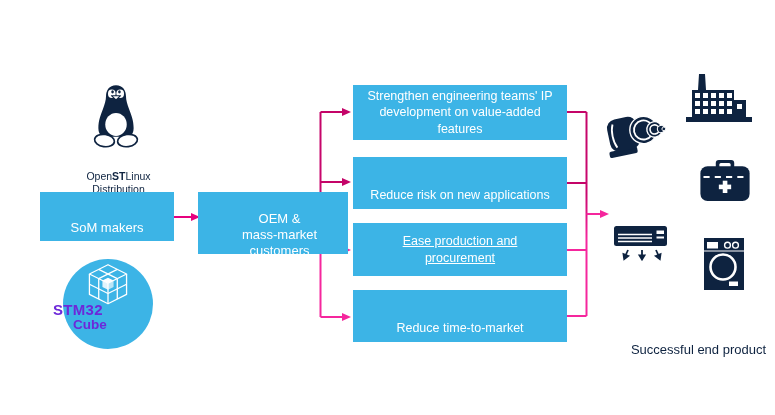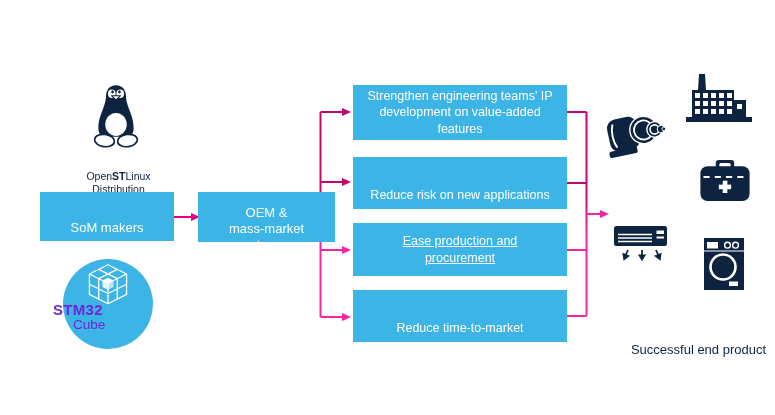--- a/index.html
+++ b/index.html
@@ -12,41 +12,41 @@
   #connectors{position:absolute;left:0;top:0;z-index:0;}
 
   
   .bluebox{
     position:absolute;z-index:1;background:#3cb4e6;color:#ffffff;
     display:flex;align-items:center;justify-content:center;text-align:center;
     font-size:12.5px;line-height:1.3;
   }
   .bluebox .inner{width:100%;margin-top:24px;}
   #box-som{left:40px;top:192px;width:134px;height:49px;font-size:13px;}
-  #box-oem{left:198px;top:192px;width:137px;height:50px;font-size:13px;line-height:1.25;}
+  #box-oem{left:198px;top:192px;width:137px;height:62px;font-size:13px;line-height:1.25;padding-left:13px;}
   #benefit-0{left:353px;top:85px;width:214px;height:55px;}
   #benefit-0 .inner{max-width:198px;margin:0 auto;}
   #benefit-1{left:353px;top:157px;width:214px;height:52px;}
   #benefit-2{left:353px;top:223px;width:214px;height:53px;}
   #benefit-2 .inner{max-width:150px;margin:0 auto;text-decoration:underline;}
   #benefit-3{left:353px;top:290px;width:214px;height:52px;}
 
   
   #tux{left:93px;top:83px;width:46px;height:66px;z-index:1;}
   #openstlinux-label{left:56px;top:150px;width:125px;z-index:1;
     color:#0e2340;font-size:10.5px;text-align:center;line-height:1.28;margin-top:20px;}
   #openstlinux-label b{font-weight:700;}
 
   
   #stm32cube-logo{left:63px;top:259px;width:90px;height:90px;z-index:1;}
   #stm32cube-circle{position:absolute;left:0;top:0;width:90px;height:90px;border-radius:50%;background:#3cb4e6;}
   #stm32cube-cubeart{position:absolute;left:17px;top:2px;width:56px;height:52px;}
   .logo-text{position:absolute;color:#6d28d9;text-align:left;font-weight:700;}
   #stm32-line1{top:42px;left:-10px;width:90px;font-size:15px;letter-spacing:.3px;}
-  #stm32-line2{top:58px;left:10px;width:90px;font-size:13.5px;font-weight:400;}
+  #stm32-line2{top:58px;left:10px;width:90px;font-size:13.5px;font-weight:700;}
 
   
   .icon{z-index:1;}
   #icon-motor{left:604px;top:108px;width:62px;height:52px;}
   #icon-factory{left:686px;top:74px;width:66px;height:48px;}
   #icon-firstaid{left:700px;top:160px;width:50px;height:41px;}
   #icon-ac{left:613px;top:226px;width:58px;height:35px;}
   #icon-washer{left:704px;top:238px;width:40px;height:52px;}
 
   #outcome-label{left:611px;top:342px;width:175px;z-index:1;color:#0e2340;

